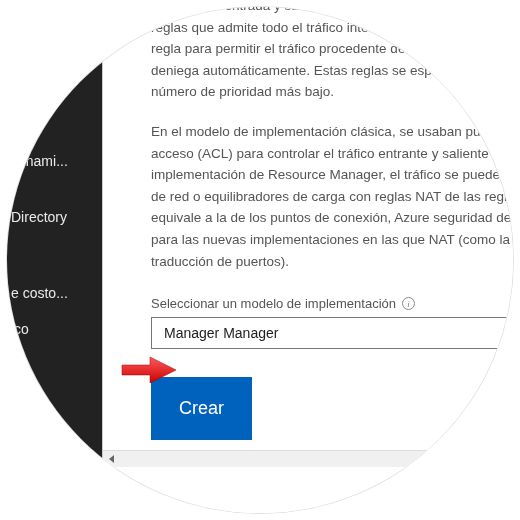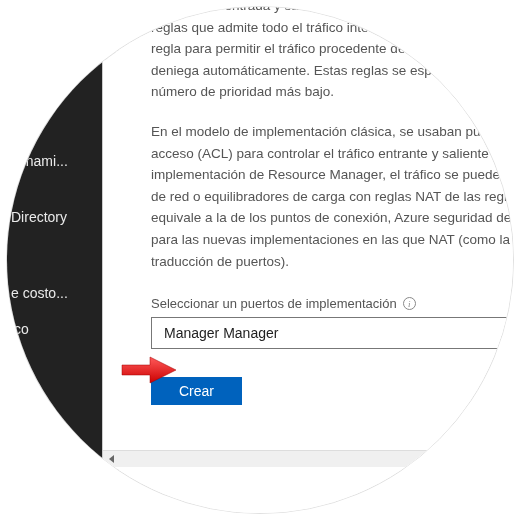--- a/index.html
+++ b/index.html
@@ -100,22 +100,22 @@
     }
     .chevron {
       width: 14px;
       height: 14px;
     }
     .create-btn {
       margin-top: 28px;
       background: #0062bd;
       color: #fff;
       border: none;
-      padding: 6px 28px;
-      font-size: 14px;
+      padding: 21px 28px;
+      font-size: 18px;
       cursor: pointer;
     }
     .scroll-track {
       position: absolute;
       left: 156px;
       top: 0;
       bottom: 10px;
       width: 16px;
       background: #f0f0f0;
       border-right: 1px solid #ddd;
@@ -178,21 +178,21 @@
     <div class="scroll-track">
       <div class="scroll-thumb"></div>
     </div>
 
     <div class="main">
       <div class="main-inner main-content-wrap">
         <p class="desc">udientes de entrada y salida. Además, cada grupo de este tipo tiene reglas que admite todo el tráfico interno de una red virtual y una regla para permitir el tráfico procedente del software del tráfico se deniega automáticamente. Estas reglas se especifican otras con un número de prioridad más bajo.</p>
         <p class="desc">En el modelo de implementación clásica, se usaban puntos de acceso (ACL) para controlar el tráfico entrante y saliente de implementación de Resource Manager, el tráfico se puede seguridad de red o equilibradores de carga con reglas NAT de las reglas NAT equivale a la de los puntos de conexión, Azure seguridad de red para las nuevas implementaciones en las que NAT (como la traducción de puertos).</p>
 
         <div class="field-label">
-          <span>Seleccionar un puertos de implementación</span>
+          <span>Seleccionar un modelo de implementación</span>
           <span class="info-icon">i</span>
         </div>
 
         <div class="select">
           <span>Manager Manager</span>
           <svg class="chevron" viewBox="0 0 16 16">
               <path d="M2 5 L8 11 L14 5" fill="none" stroke="#333" stroke-width="1.5"></path>
             </svg>
         </div>
 

